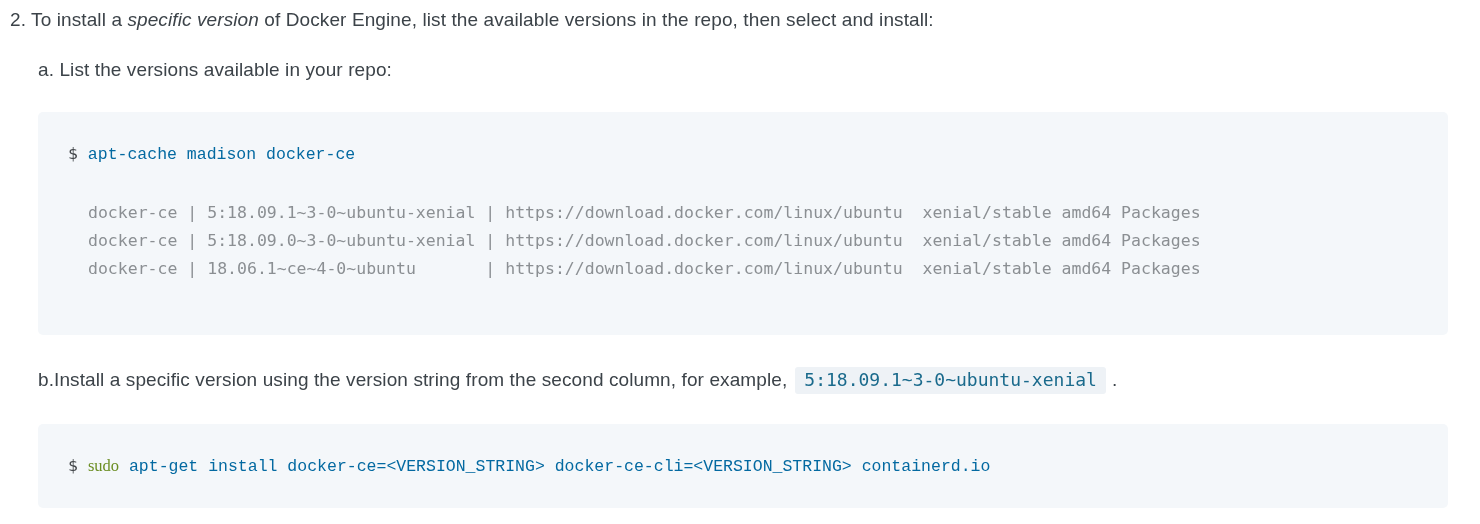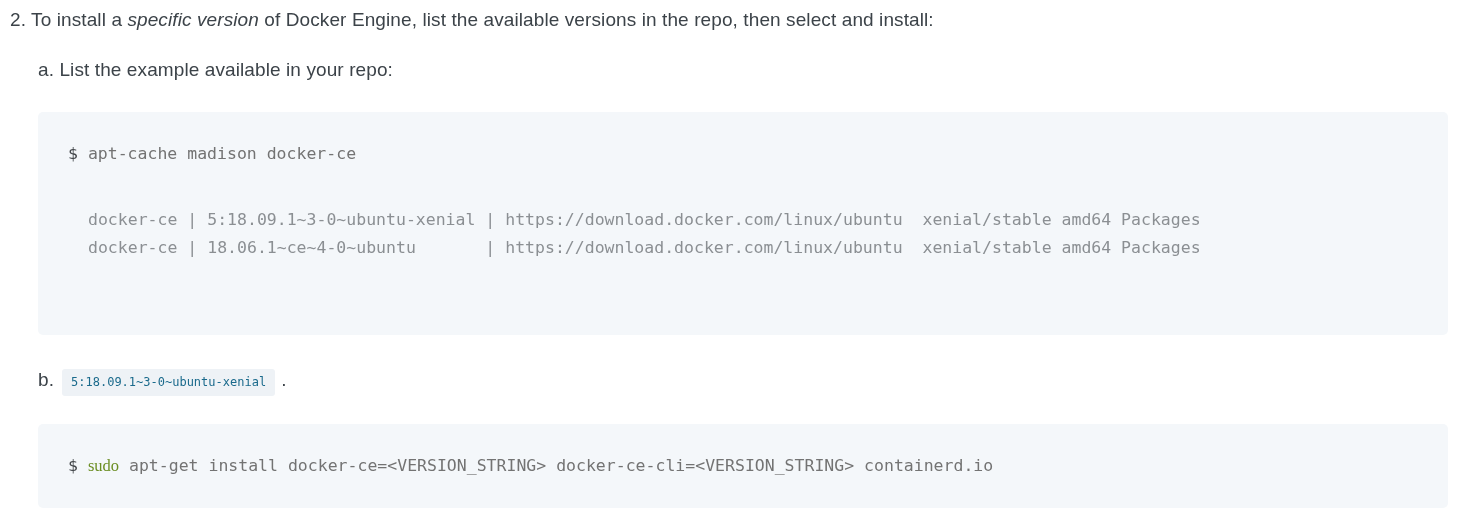--- a/index.html
+++ b/index.html
@@ -62,21 +62,21 @@
     letter-spacing: 0.1px;
     display: flex;
     align-items: baseline;
   }
 
   .inline-code {
     display: inline-block;
     background: #eef2f6;
     color: #1a6a8c;
     font-family: "DejaVu Sans Mono", "Liberation Mono", monospace;
-    font-size: 12px;
+    font-size: 18px;
     line-height: 22px;
     padding: 2px 9px 3px 9px;
     border-radius: 3px;
     margin: 0 5px 0 8px;
     white-space: pre;
     letter-spacing: 0px;
   }
   .trailing-dot {
     margin-left: 1px;
   }
@@ -107,58 +107,61 @@
     font-size: 16.5px;
     line-height: 24px;
     white-space: pre;
     padding-left: 30px;
     letter-spacing: 0px;
   }
   .prompt {
     color: #45494d;
   }
   .cmd-text {
-    color: #737373;
+    color: #0369a1;
+    font-family: Liberation Mono, monospace;
   }
   .cmd-sudo {
     color: #6b8e23;
     font-family: Liberation Serif, serif;
   }
 
   .out-wrap {
-    margin-top: 40px;
+    margin-top: 32px;
     padding-left: 50px;
   }
   .out-line {
     font-size: 16.5px;
     line-height: 28px;
     color: #8b8f93;
     white-space: pre;
     letter-spacing: 0px;
   }
 </style>
 </head>
 <body>
 
 <div class="page">
 
   <div class="step-line"><span class="num">2.</span><span> To install a </span><span class="em-italic">specific version</span><span> of Docker Engine, list the available versions in the repo, then select and install:</span></div>
 
-  <div class="substep-a"><span>a.</span><span> List the example available in your repo:</span></div>
+  <div class="substep-a"><span>a.</span><span> List the versions available in your repo:</span></div>
 
   <div class="code-block" id="code-block-madison">
     <div class="cmd-line"><span class="prompt">$</span><span class="cmd-text"> <span>apt-cache madison docker-ce</span></span></div>
     <div class="out-wrap">
       <div class="out-line">docker-ce | 5:18.09.1~3-0~ubuntu-xenial | https://download.docker.com/linux/ubuntu  xenial/stable amd64 Packages</div>
+      <div class="out-line">docker-ce | 5:18.09.0~3-0~ubuntu-xenial | https://download.docker.com/linux/ubuntu  xenial/stable amd64 Packages</div>
       <div class="out-line">docker-ce | 18.06.1~ce~4-0~ubuntu       | https://download.docker.com/linux/ubuntu  xenial/stable amd64 Packages</div>
     </div>
   </div>
 
   <div class="substep-b">
       <span>b.</span>
+      <span> Install a specific version using the version string from the second column, for example,</span>
       <code class="inline-code">5:18.09.1~3-0~ubuntu-xenial</code>
       <span class="trailing-dot">.</span>
     </div>
 
   <div class="code-block" id="code-block-install">
     <div class="cmd-line"><span class="prompt">$</span><span> </span><span class="cmd-sudo">sudo</span><span class="cmd-text"> apt-get install docker-ce=&lt;VERSION_STRING&gt; docker-ce-cli=&lt;VERSION_STRING&gt; containerd.io</span></div>
   </div>
 
 </div>
 

